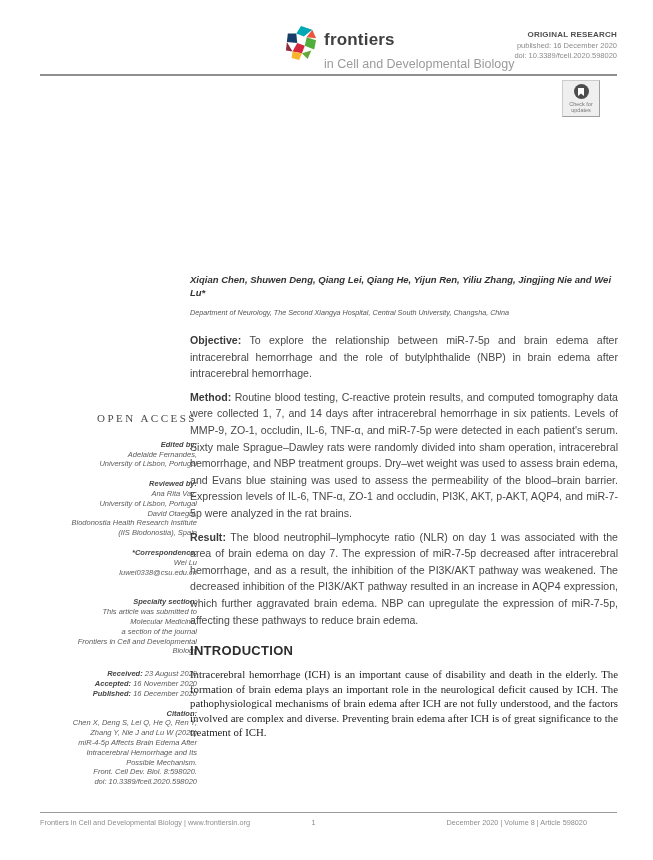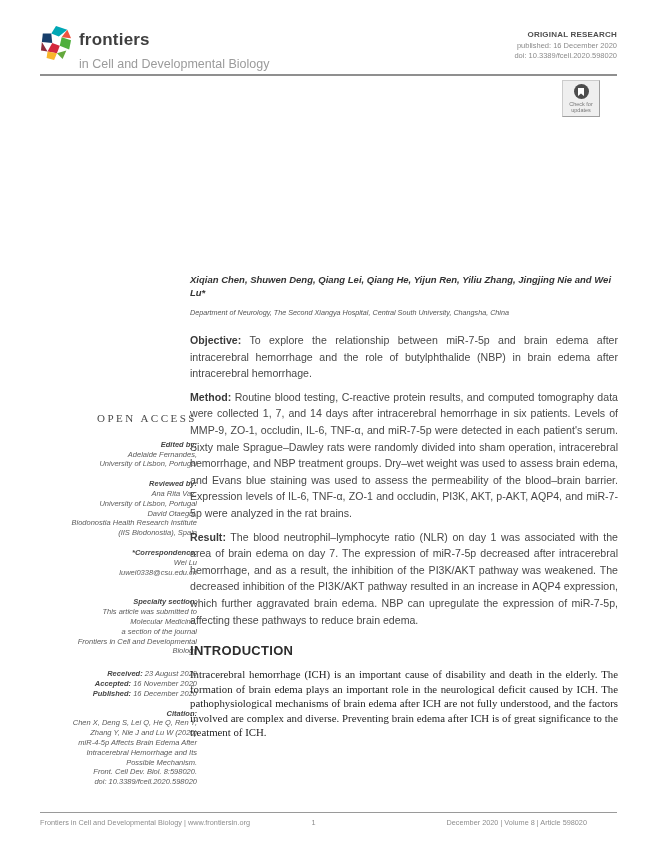--- a/index.html
+++ b/index.html
@@ -3,21 +3,21 @@
 <meta charset="utf-8">
 <style>
   * { margin:0; padding:0; box-sizing:border-box; }
   html,body { background:#e8e8e8; }
   .page {
     position:relative; width:653px; height:860px; margin:0 auto;
     background:#ffffff; overflow:hidden;
     font-family:"Liberation Sans", sans-serif;
   }
   
-  .header { position:absolute; left:40px; top:24px; width:577px; display:flex; justify-content:space-between; }
+  .header { position:absolute; left:40px; top:24px; width:577px; display:flex; justify-content:flex-end; }
   .logo-row { display:flex; gap:7px; }
   .logo-mark { width:32px; height:38px; flex:0 0 auto; }
   .brand { font-size:17px; font-weight:bold; color:#3f3f3f; letter-spacing:0.2px; line-height:19px; margin-top:6px; }
   .journal-name { font-size:12.5px; color:#9b9b9b; font-weight:400; margin-top:8px; }
   .header-meta { text-align:right; font-size:7.5px; color:#8b8b8b; line-height:10.5px; margin-top:6px; }
   .article-type { font-weight:bold; font-size:8px; color:#4f4f4f; letter-spacing:0.2px; }
   .header-rule { position:absolute; left:40px; top:74px; width:577px; border-top:2px solid #8f8f8f; }
 
   
   .check-badge {

